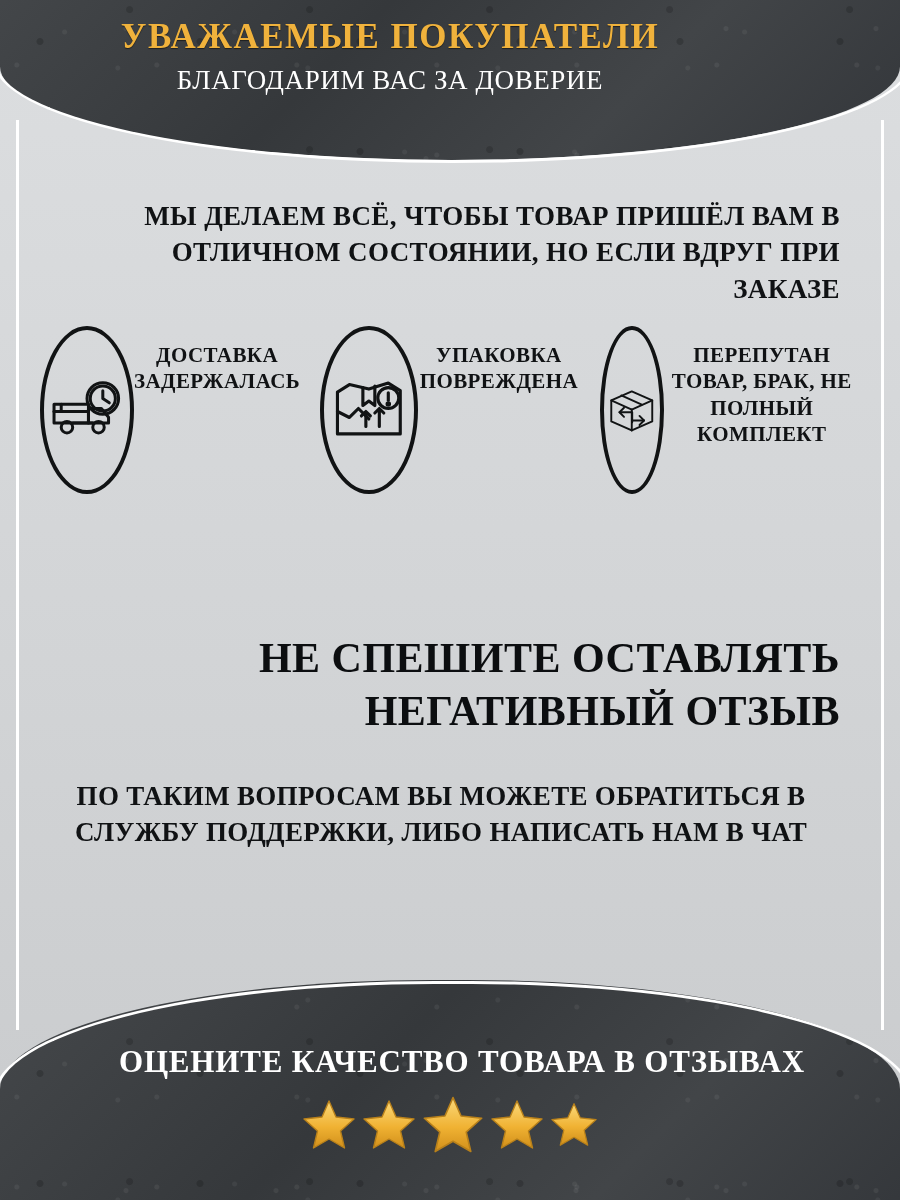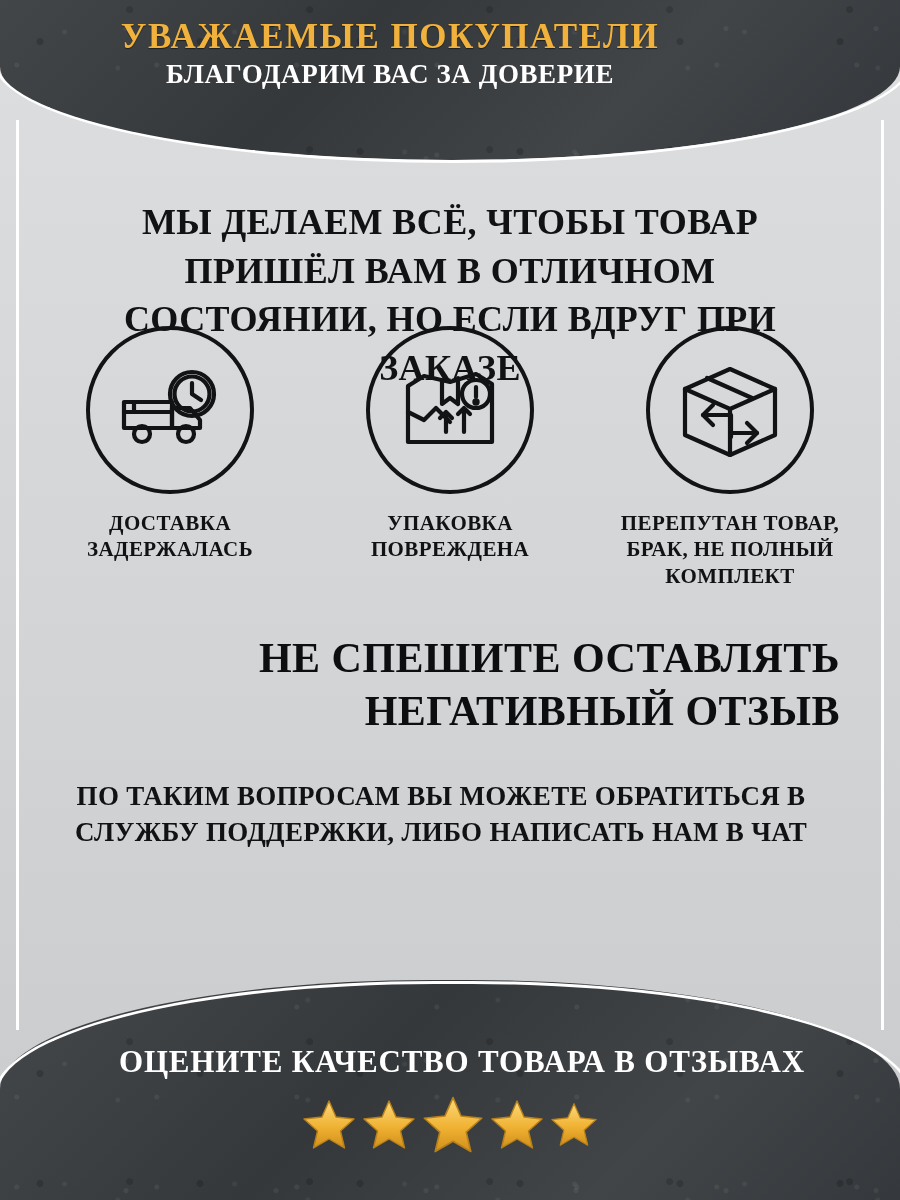--- a/index.html
+++ b/index.html
@@ -97,57 +97,56 @@
   }
   .header-title {
     font-size: 35px;
     font-weight: bold;
     letter-spacing: 1.5px;
     color: #f0b23c;
     text-shadow: 0 1px 1px rgba(0,0,0,0.5);
     line-height: 1.1;
   }
   .header-sub {
-    margin-top: 2px;
+    margin-top: 8px;
     font-size: 27px;
-    font-weight: bold;
+    font-weight: normal;
     color: #ffffff;
     line-height: 1.18;
     letter-spacing: 0.6px;
   }
 
   
   .intro {
     position: absolute;
     top: 198px;
     left: 60px;
     width: 780px;
-    text-align: center;
-    font-size: 36px;
+    text-align: right;
+    font-size: 27px;
     font-weight: bold;
     color: #101214;
     line-height: 1.35;
     letter-spacing: 0.4px;
   }
 
   
   .icon-row {
     position: absolute;
     top: 326px;
     left: 40px;
     width: 820px;
     display: flex;
     justify-content: space-between;
     align-items: flex-start;
   }
   .icon-col {
     width: 260px;
     display: flex;
-    flex-direction: column;
-    align-items: center;
+    flex-direction: row;
   }
   .icon-circle {
     width: 160px;
     height: 160px;
     border: 4px solid #111314;
     border-radius: 50%;
     display: flex;
     align-items: center;
     justify-content: center;
     overflow: hidden;

